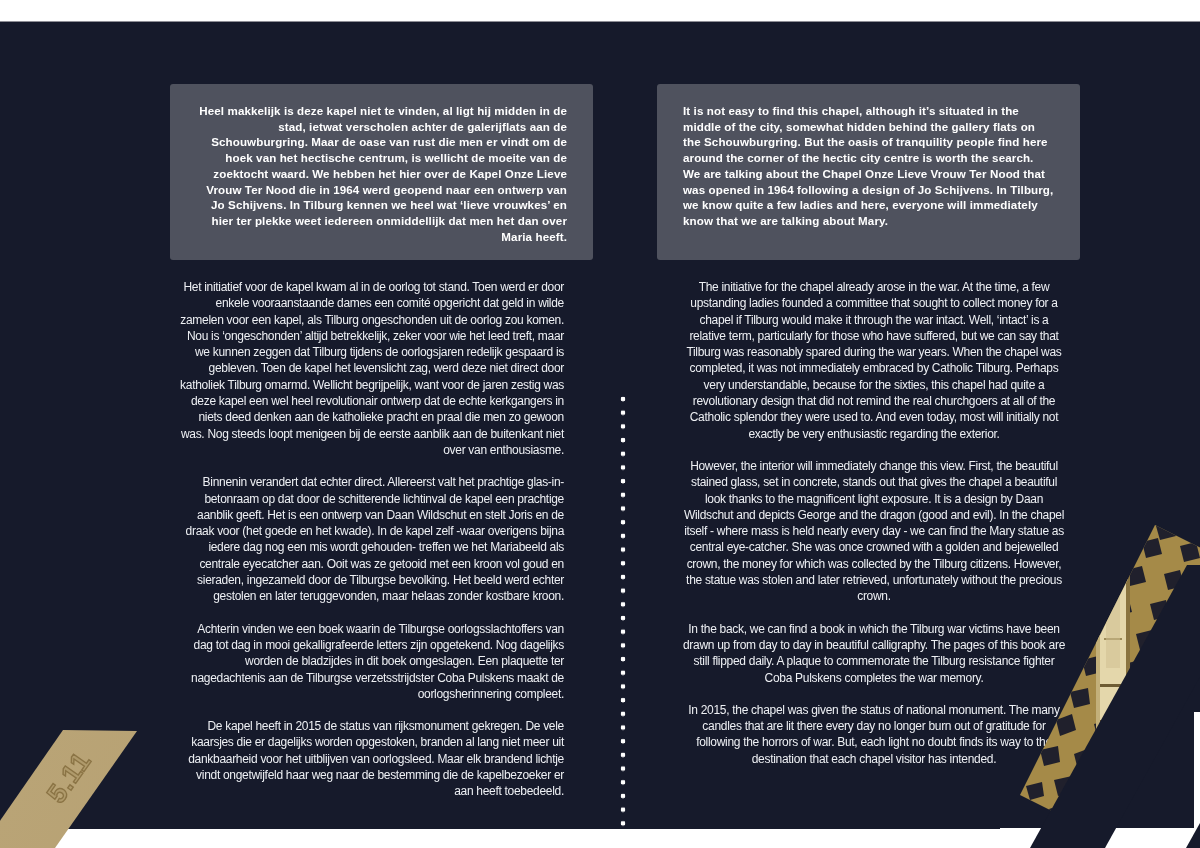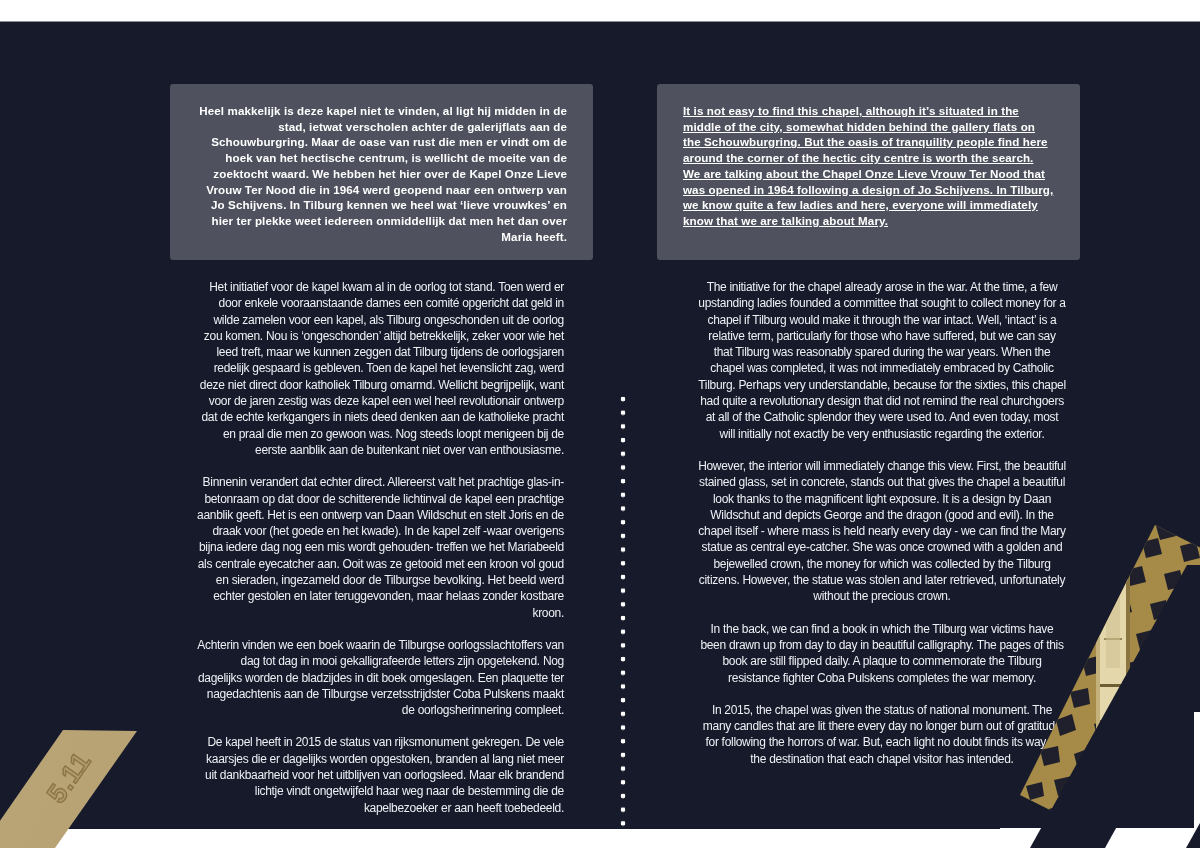--- a/index.html
+++ b/index.html
@@ -9,27 +9,27 @@
   .page-bg{position:absolute;left:0;top:21px;width:1200px;height:807px;background:#161a2b;
            border-top:1px solid #8e8e96;}
   
   .intro-box{position:absolute;top:84px;width:423px;height:176px;background:#4f525e;
              border-radius:3px;box-sizing:border-box;padding:19px 26px;overflow:hidden;}
   .intro-box.left{left:170px;}
   .intro-box.right{left:657px;}
   .intro-text{color:#ffffff;font-weight:bold;font-size:11.6px;line-height:15.7px;
               letter-spacing:0.1px;}
   .intro-box.left .intro-text{text-align:right;}
-  .intro-box.right .intro-text{text-align:left;text-decoration:underline;}
+  .intro-box.right .intro-text{text-align:left;}
   
   .body-col{position:absolute;top:279px;width:384px;color:#eef0f4;font-size:12px;
             line-height:16.3px;letter-spacing:-0.3px;}
   .body-col.left{left:180px;text-align:right;}
   .body-col.right{left:682px;text-align:center;}
-  .body-col p{margin:0 0 16px 16px;}
+  .body-col p{margin:0 0 16px 0;}
   
   .dotted-divider{position:absolute;left:620px;top:396px;width:6px;height:441px;
     background-image:radial-gradient(circle at 3px 3px,#ffffff 2.1px,rgba(255,255,255,0) 2.6px);
     background-size:6px 13.7px;background-repeat:repeat-y;}
   
   .ribbon-layer{position:absolute;left:0;top:0;width:1200px;height:848px;pointer-events:none;}
   .ribbon{position:absolute;left:0;top:0;width:1200px;height:848px;
           background:linear-gradient(115deg,#bda97c 0%,#b39c6d 60%,#a8925f 100%);
           clip-path:polygon(63px 730px,137px 731px,55px 848px,-19px 848px);}
   .ribbon-label{position:absolute;left:42px;top:762px;transform:rotate(-55deg);

